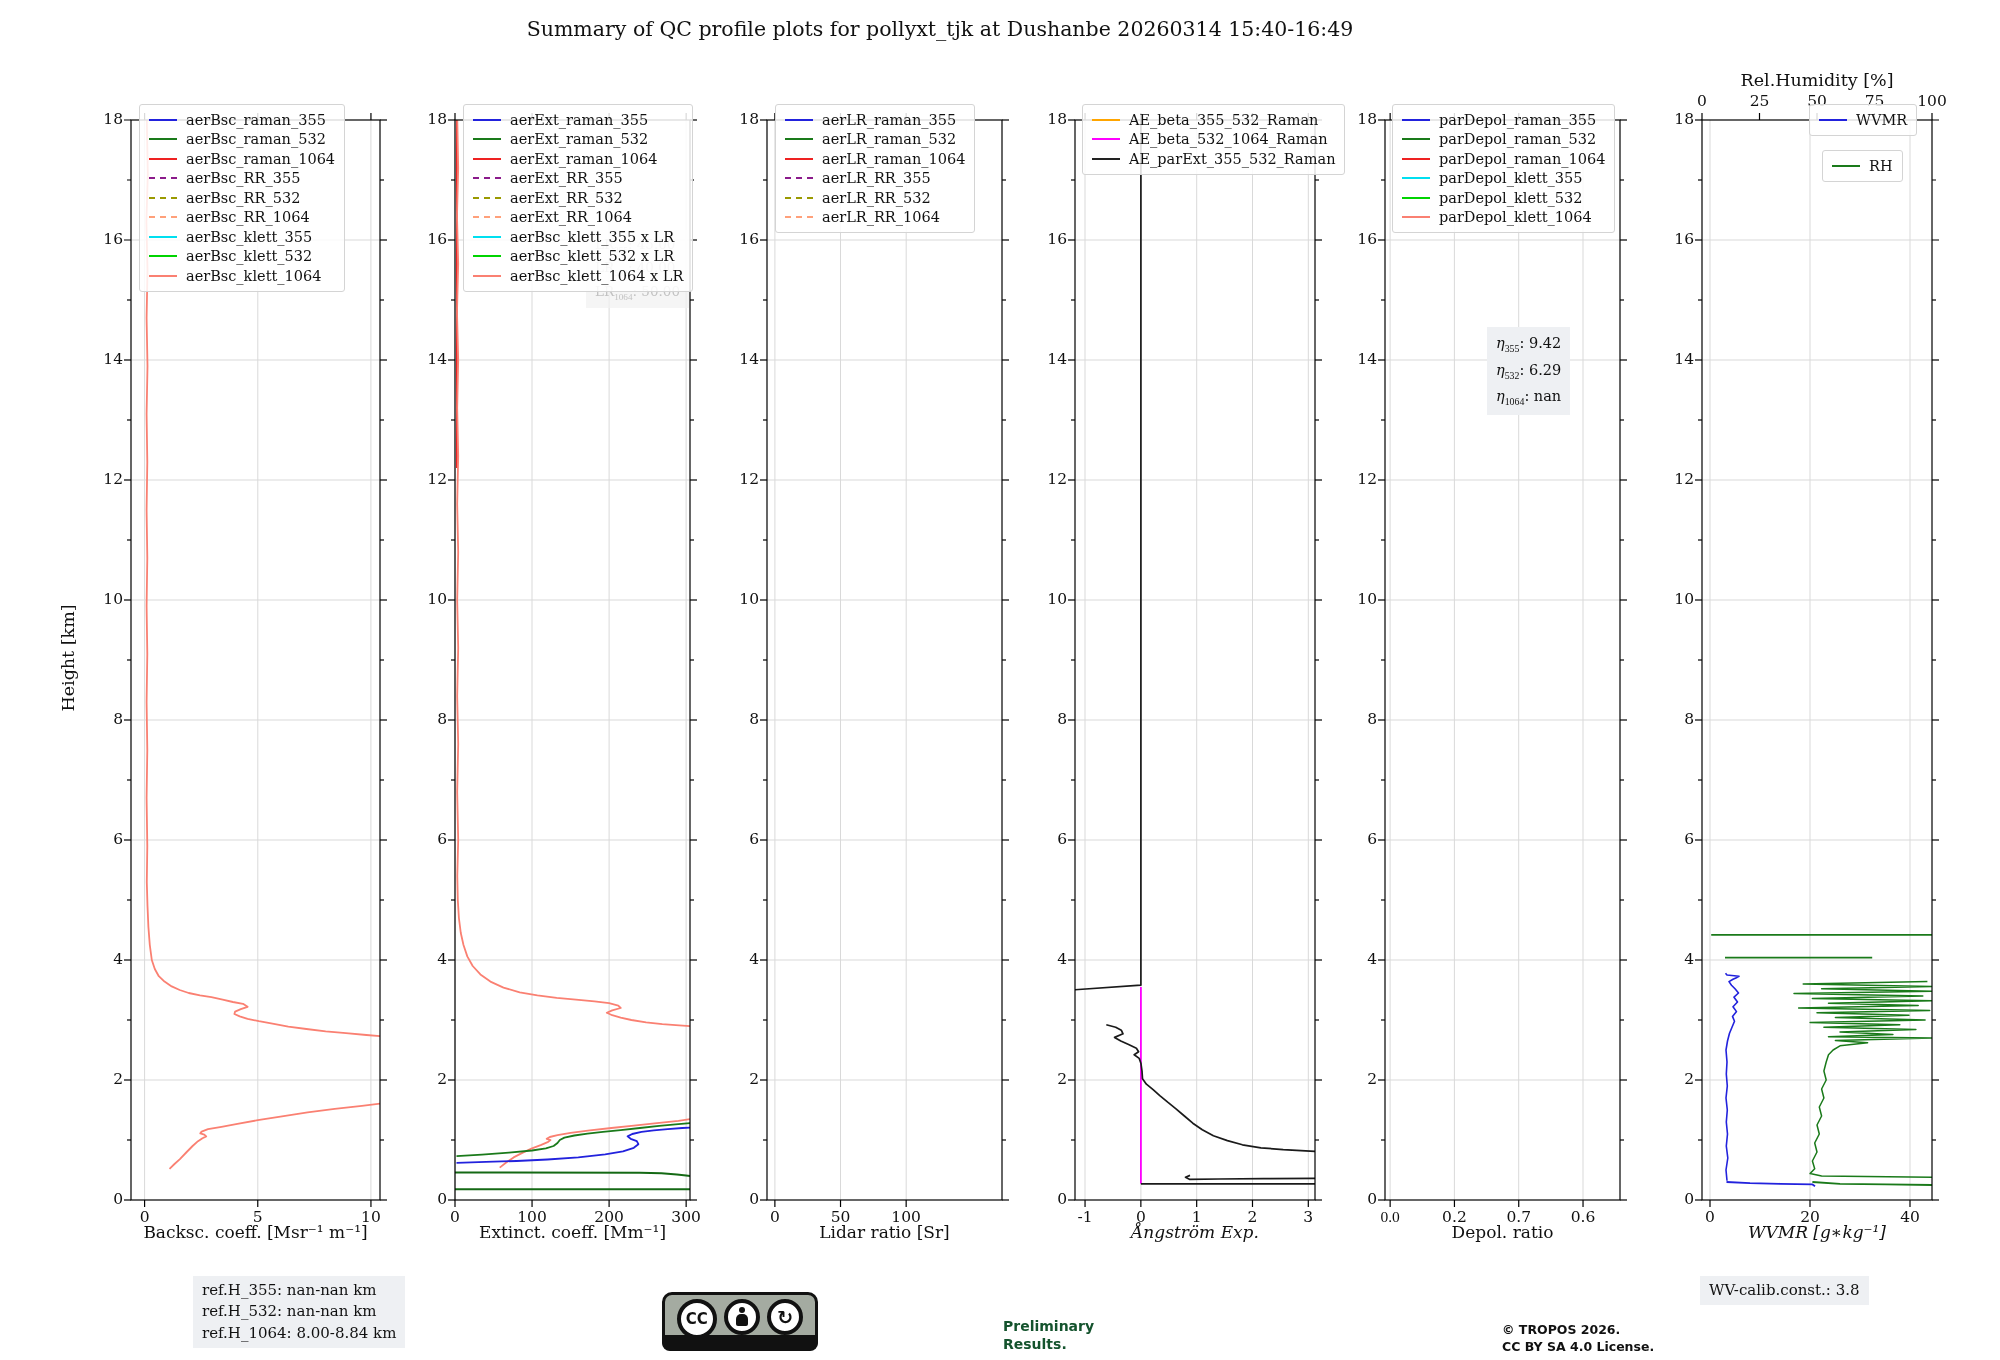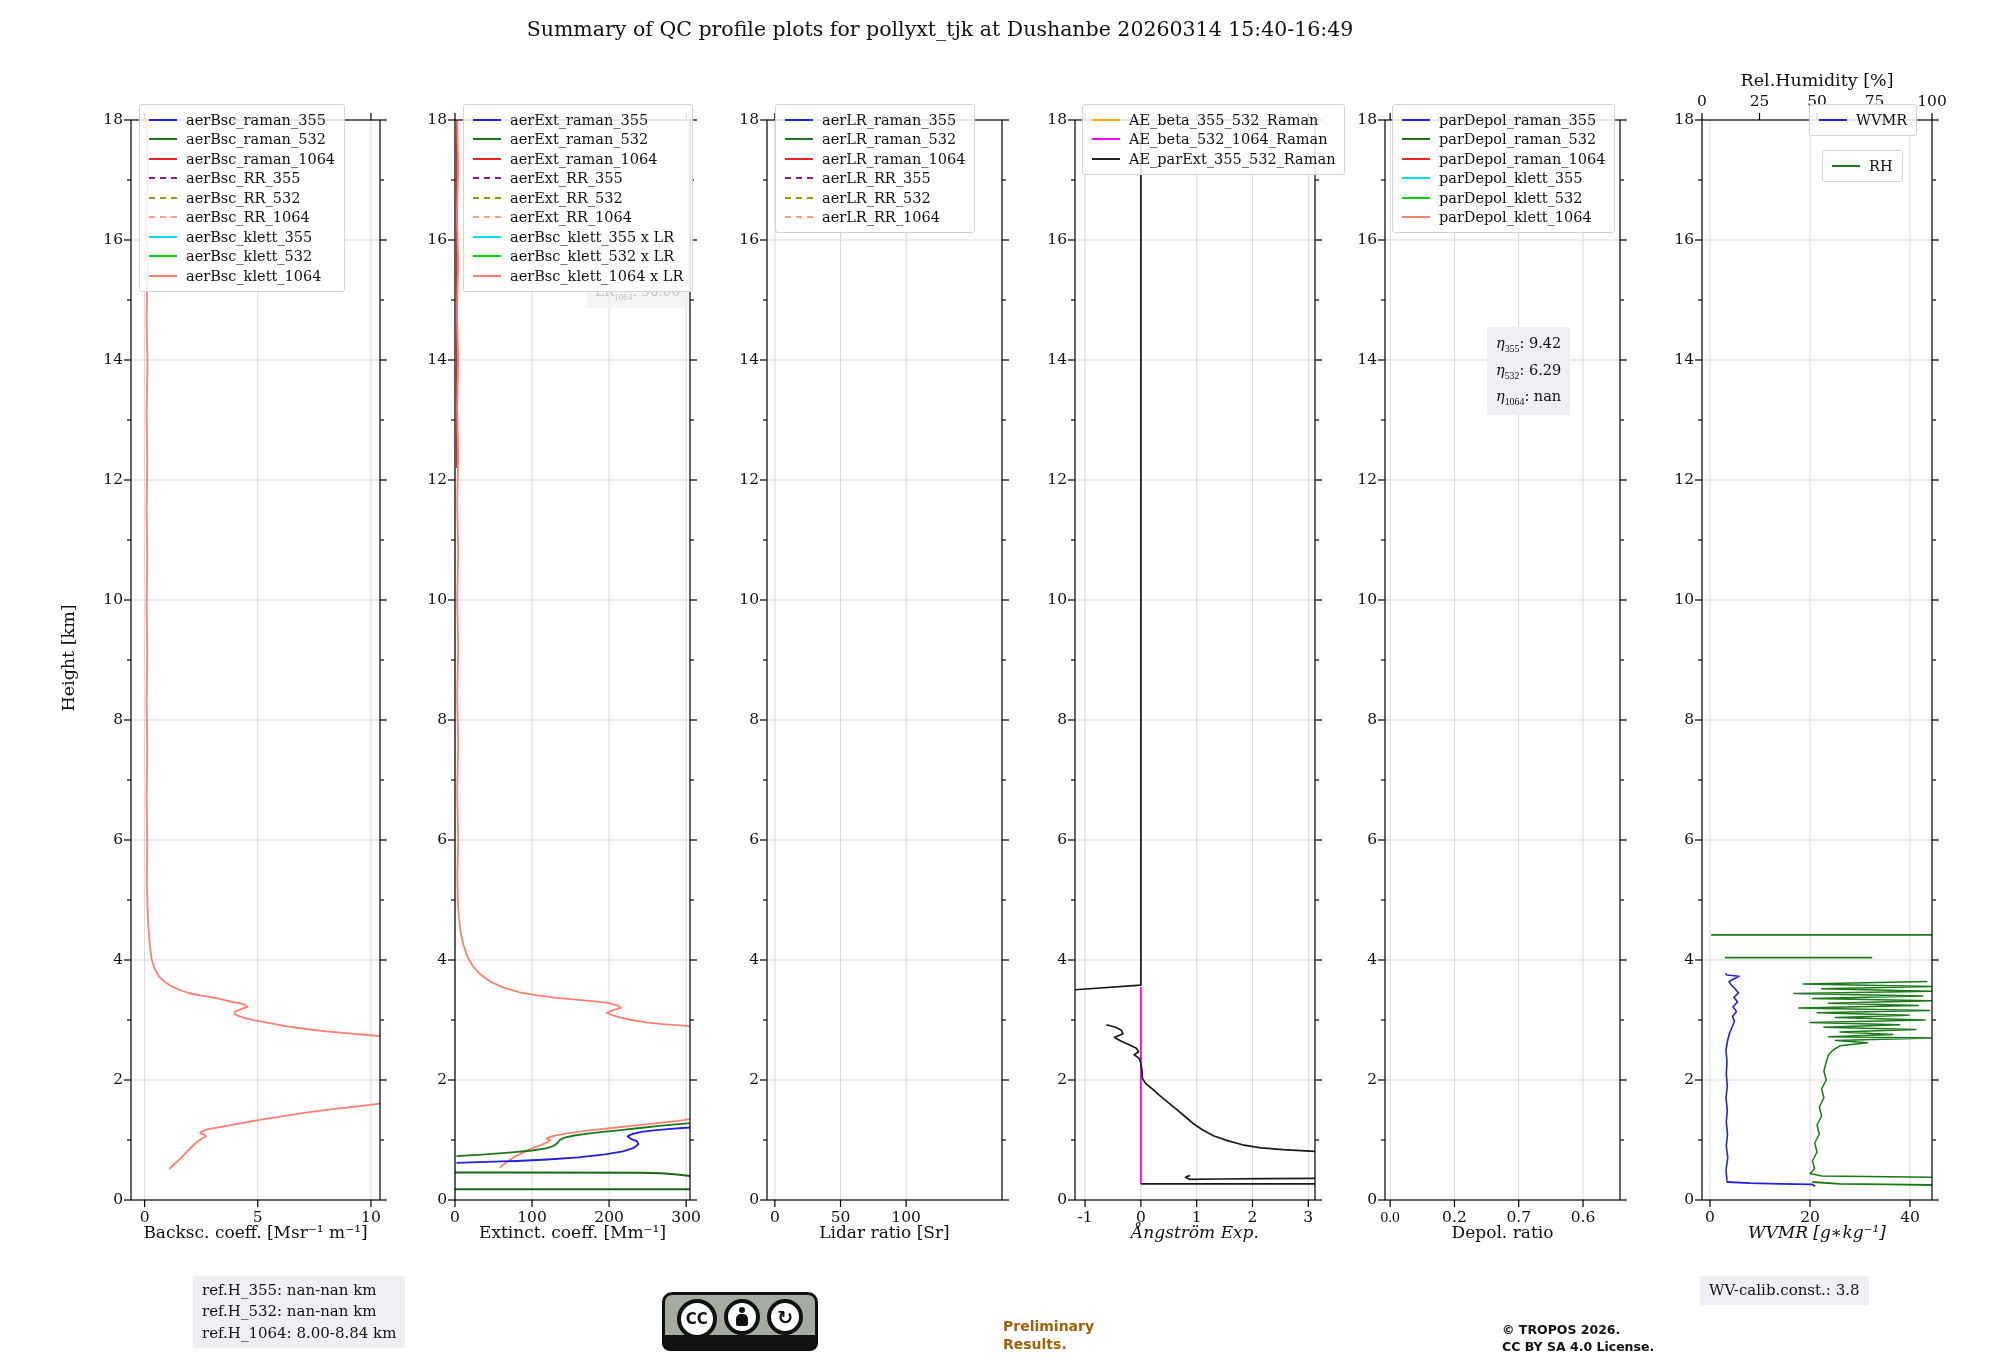--- a/index.html
+++ b/index.html
@@ -1,37 +1,37 @@
 <!DOCTYPE html>
 <html><head>
 <meta charset="utf-8">
 <style>
   html,body{margin:0;padding:0;background:#ffffff;}
   #fig{position:relative;width:2000px;height:1360px;background:#fff;
-       font-family:"DejaVu Serif","Liberation Serif",serif;color:#111;overflow:hidden;}
+       font-family:"DejaVu Serif","Liberation Serif",serif;color:#111;overflow:hidden;border-radius:16px;}
   #plots{position:absolute;left:0;top:0;z-index:1;}
   .txt{position:absolute;z-index:4;}
   #figure-title{left:0;top:17px;width:1880px;text-align:center;font-size:20.5px;}
   #height-label{left:-22px;top:648px;width:180px;text-align:center;font-size:17.5px;transform:rotate(-90deg);}
   #top-axis-label{left:1690px;top:70px;width:254px;text-align:center;font-size:17.5px;}
   .ytick{position:absolute;width:40px;text-align:right;font-size:15.5px;z-index:4;}
   .xtick{position:absolute;width:64px;text-align:center;font-size:15.5px;z-index:4;}
   .xlabel{position:absolute;text-align:center;font-size:17px;z-index:4;}
   .it{font-style:italic;}
   .legend{position:absolute;background:rgba(255,255,255,0.85);border:1px solid #d4d4d4;
           border-radius:3px;padding:5px 9px;z-index:6;width:max-content;}
   .lg-row{display:flex;align-items:center;height:19.5px;}
   .lg-line{width:28px;height:0;margin-right:9px;border-top-style:solid;border-top-width:2px;flex:none;}
   .lg-line.dash{border-top-style:dashed;}
   .lg-label{font-size:14.5px;white-space:nowrap;}
   .annbox{position:absolute;background:#eef0f3;padding:4px 9px;font-size:14.5px;line-height:1.42;z-index:5;}
   #lr-box{color:#c2c2c2;background:rgba(242,242,242,0.75);font-size:13.5px;line-height:1.5;}
   #eta-box{line-height:1.7;}
   sub{font-size:68%;font-family:Liberation Serif, serif;}
-  #preliminary{color:#a16207;font-weight:bold;font-size:14px;line-height:1.25;
+  #preliminary{color:#14532d;font-weight:bold;font-size:14px;line-height:1.25;
                font-family:"DejaVu Sans","Liberation Sans",sans-serif;}
   #credit{font-weight:bold;font-size:12.5px;line-height:1.35;
           font-family:"DejaVu Sans","Liberation Sans",sans-serif;}
   #wv-box{font-size:15px;}
   
   #cc-badge{position:absolute;left:662px;top:1292px;width:156px;height:59px;background:#a4aba1;
             border:3px solid #111;border-radius:10px;box-sizing:border-box;z-index:5;}
   .cc-circles{position:absolute;left:0;top:0;width:100%;height:100%;display:flex;
               align-items:flex-start;justify-content:space-around;padding:4px 8px 0 8px;box-sizing:border-box;}
   .cc-circle{width:36px;height:36px;border-radius:50%;background:#fff;border:4px solid #111;

